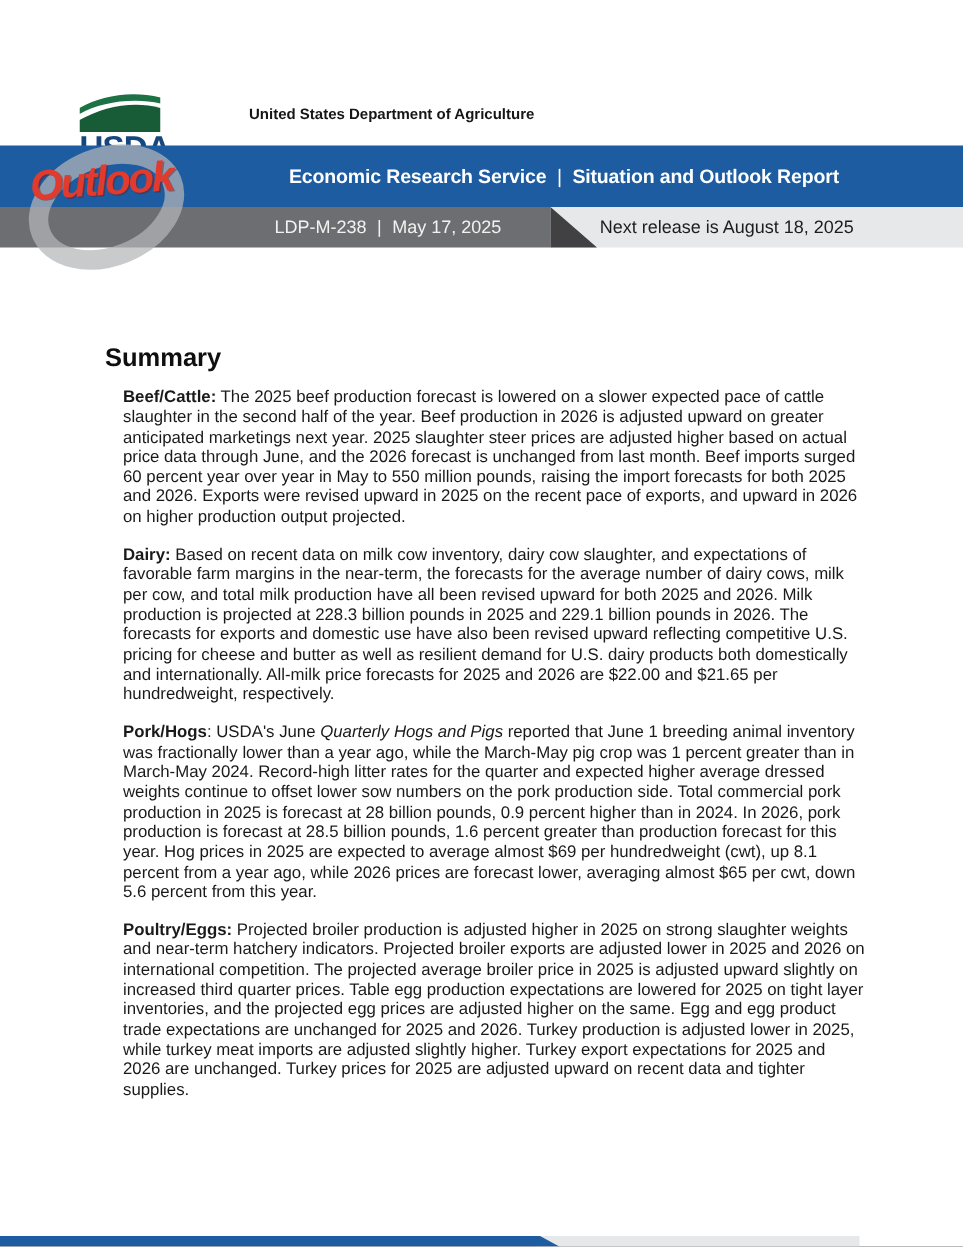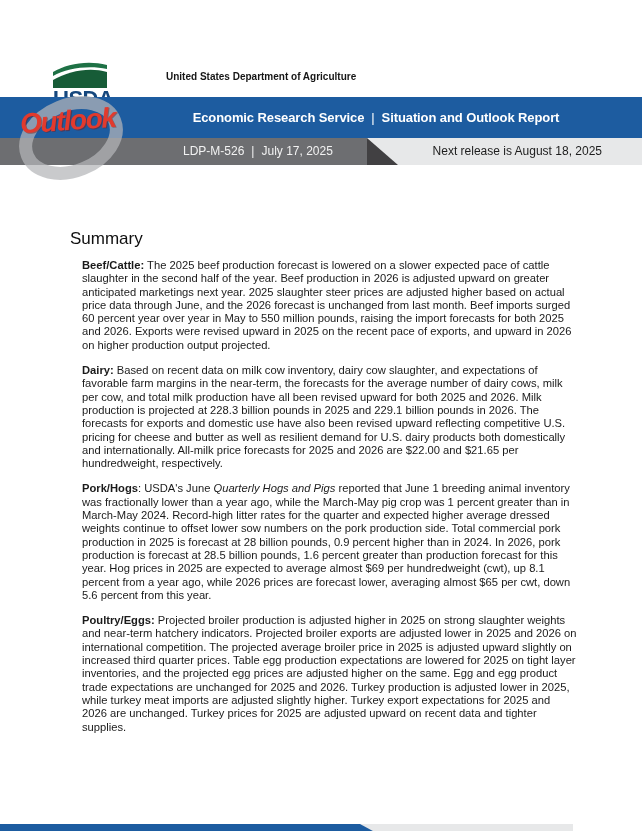--- a/index.html
+++ b/index.html
@@ -40,40 +40,40 @@
   .bar-fold {
     position:absolute; left:367px; top:0; width:0; height:0;
     border-bottom:27px solid var(--bar-dark); border-right:31px solid transparent;
   }
   .bar-id-text {
     position:absolute; left:183px; top:0; height:27px; line-height:27px;
     color:#f2f2f2; font-size:12px; white-space:nowrap;
   }
   .bar-next-text {
     position:absolute; left:367px; right:0; top:0; height:27px; line-height:27px;
-    text-align:right; padding-right:40px; color:#1d1d1d; font-size:12px; white-space:nowrap;
+    text-align:center; padding-right:40px; color:#1d1d1d; font-size:12px; white-space:nowrap;
   }
 
   
   .outlook-ring { position:absolute; left:12px; top:96px; pointer-events:none; }
   .outlook-wordmark {
     position:absolute; left:20px; top:105px;
     font-size:28px; font-weight:bold; font-style:italic; letter-spacing:-1.5px;
     color:var(--outlook-red); transform:rotate(-4deg);
     text-shadow:1px 1px 0 rgba(120,22,16,0.45); white-space:nowrap;
   }
 
   
   .doc-title {
     position:absolute; left:52px; top:186px;
     font-size:21px; font-weight:bold; letter-spacing:-0.3px; color:#0f0f0f; white-space:nowrap;
   }
   .summary-heading {
     position:absolute; left:70px; top:229px;
-    font-size:17px; font-weight:normal; color:#0f0f0f;
+    font-size:17px; font-weight:bold; color:#0f0f0f;
   }
   .summary-body {
     position:absolute; left:70px; top:259px; width:507px;
     font-size:11.2px; line-height:13.3px; color:var(--text-dark);
     text-align:left;
   }
   .para { margin:0 0 12px 12px; }
 
   
   .footer-bar { position:absolute; left:0; top:824px; width:573px; height:31px; }
@@ -106,21 +106,21 @@
     <div class="banner-text">
       <span>Economic Research Service</span><span class="banner-sep">|</span><span>Situation and Outlook Report</span>
     </div>
   </div>
 
   <div class="report-bar">
     <div class="bar-light"></div>
     <div class="bar-mid"></div>
     <div class="bar-fold"></div>
     <div class="bar-id-text">
-      <span>LDP-M-526</span><span class="bar-sep">|</span><span>July 17, 2025</span>
+      <span>LDP-M-238</span><span class="bar-sep">|</span><span>May 17, 2025</span>
     </div>
     <div class="bar-next-text">Next release is August 18, 2025</div>
   </div>
 
   <svg class="outlook-ring" width="120" height="94" viewBox="0 0 120 94">
     <ellipse cx="59" cy="42" rx="47" ry="33" transform="rotate(-22 59 42)" fill="none" stroke="#b4b6b9" stroke-width="13" opacity="0.72"></ellipse>
   </svg>
   <div class="outlook-wordmark">Outlook</div>
 
   <div class="summary-heading">Summary</div>

